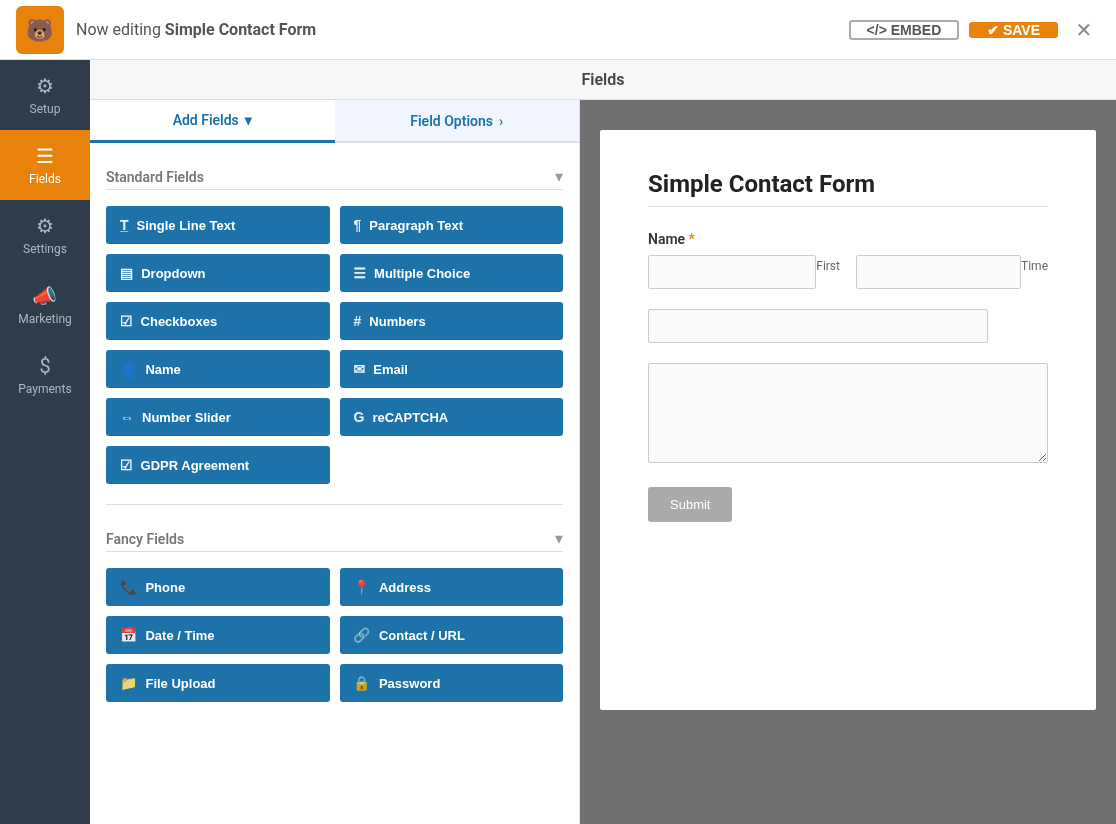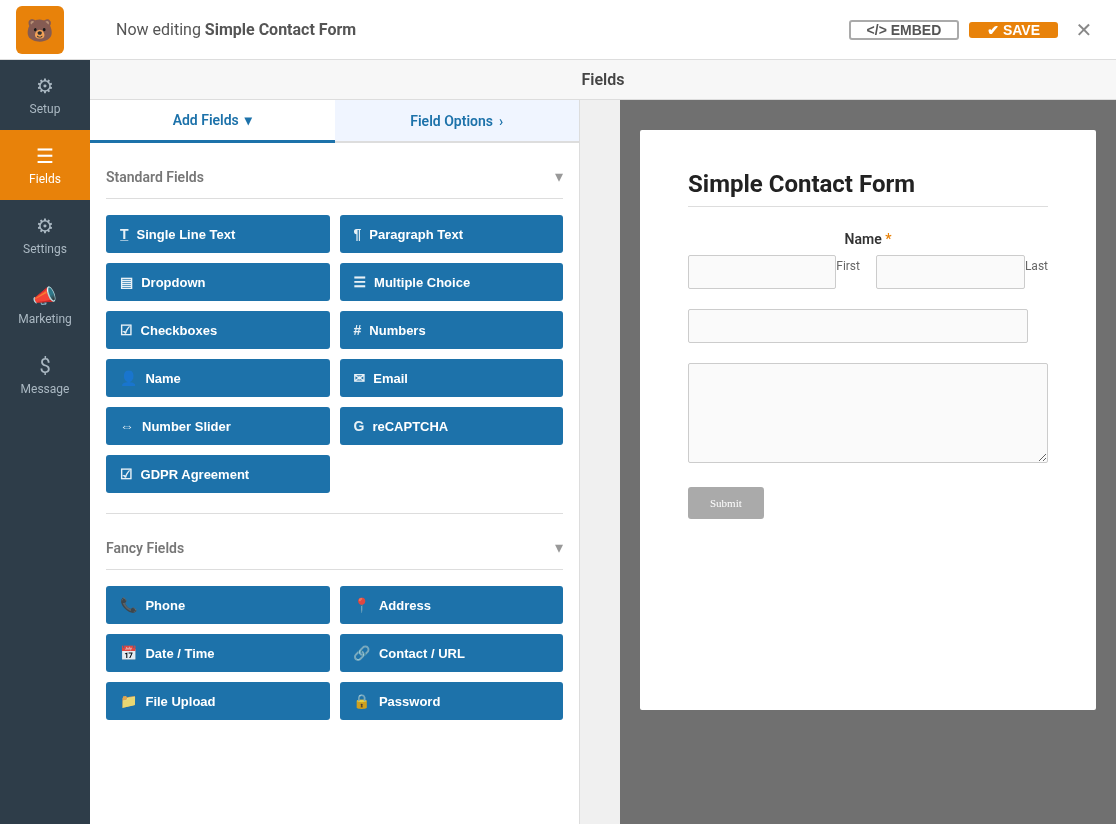--- a/index.html
+++ b/index.html
@@ -84,21 +84,21 @@
       border-bottom: 1px solid #ddd;
       text-align: center;
       padding: 10px;
       font-size: 16px;
       font-weight: 600;
       color: #444;
       flex-shrink: 0;
     }
 
     
-    .panel-preview { display: flex; flex: 1; overflow: hidden; gap: 40px; }
+    .panel-preview { display: flex; flex: 1; overflow: hidden; }
 
     
     .left-panel {
       width: 490px;
       background: #fff;
       border-right: 1px solid #ddd;
       overflow-y: auto;
       flex-shrink: 0;
     }
 
@@ -125,21 +125,21 @@
     }
 
     
     .panel-content { padding: 16px; }
 
     
     .section-header {
       display: flex;
       justify-content: space-between;
       align-items: center;
-      padding: 8px 0 12px 0;
+      padding: 8px 0 3px 0;
       border-bottom: 1px solid #ddd;
       margin-bottom: 16px;
       cursor: pointer;
     }
     .section-title { font-size: 14px; color: #777; font-weight: 600; }
     .section-arrow { color: #999; font-size: 16px; }
 
     
     .fields-grid {
       display: grid;
@@ -193,21 +193,20 @@
       border-top: 1px solid #ddd;
       margin-bottom: 24px;
     }
     .form-field { margin-bottom: 20px; }
     .form-label {
       display: block;
       font-size: 14px;
       font-weight: 600;
       color: #333;
       margin-bottom: 8px;
-      text-align: center;
     }
     .required-star { color: #e8820a; }
     .name-inputs { display: flex; gap: 16px; }
     .name-input-wrap { display: flex; flex-direction: row; flex: 1; }
     .name-sublabel { font-size: 12px; color: #666; margin-top: 4px; }
     input[type="text"] {
       width: 100%;
       padding: 8px 10px;
       border: 1px solid #ccc;
       border-radius: 2px;
@@ -223,40 +222,39 @@
       background: #fafafa;
       height: 100px;
       resize: vertical;
     }
     .submit-btn {
       padding: 10px 22px;
       background: #aaa;
       color: #fff;
       border: none;
       border-radius: 3px;
-      font-size: 11px;
-      cursor: pointer;
-      font-family: Liberation Serif, serif;
+      font-size: 13px;
+      cursor: pointer;
     }
 
     
     .left-panel::-webkit-scrollbar { width: 6px; }
     .left-panel::-webkit-scrollbar-track { background: #f0f0f0; }
     .left-panel::-webkit-scrollbar-thumb { background: #bbb; border-radius: 3px; }
   </style>
 </head>
 <body>
 
 <div class="topbar">
   <div class="topbar-left">
     <svg class="topbar-logo" viewBox="0 0 48 48">
       <rect width="48" height="48" rx="6" fill="#e8820a"></rect>
       <text x="24" y="32" text-anchor="middle" font-size="22" fill="white">🐻</text>
     </svg>
-    <span style="font-size:16px;color:#555;margin-left:40px;">
+    <span style="font-size:16px;color:#555;">
       <span>Now editing </span><strong>Simple Contact Form</strong>
     </span>
   </div>
   <div class="topbar-actions">
     <button class="btn-embed">&lt;/&gt; EMBED</button>
     <button class="btn-save">✔ SAVE</button>
     <button class="btn-close">✕</button>
   </div>
 </div>
 
@@ -274,21 +272,21 @@
     <div class="sidebar-item">
       <span class="sidebar-icon">⚙</span>
       <span>Settings</span>
     </div>
     <div class="sidebar-item">
       <span class="sidebar-icon">📣</span>
       <span>Marketing</span>
     </div>
     <div class="sidebar-item">
       <span class="sidebar-icon">$</span>
-      <span>Message</span>
+      <span>Payments</span>
     </div>
   </div>
 
   <div class="content-area">
 
     <div class="fields-header">Fields</div>
 
     <div class="panel-preview">
 
       <div class="left-panel">
@@ -405,21 +403,21 @@
             <label class="form-label">
               <span>Name</span><span class="required-star"> *</span>
             </label>
             <div class="name-inputs">
               <div class="name-input-wrap">
                 <input type="text" style="">
                 <span class="name-sublabel">First</span>
               </div>
               <div class="name-input-wrap">
                 <input type="text" style="">
-                <span class="name-sublabel">Last</span>
+                <span class="name-sublabel">Time</span>
               </div>
             </div>
           </div>
 
           
           <div class="form-field">
             <input type="text" style="max-width: 340px;">
           </div>
 
           

